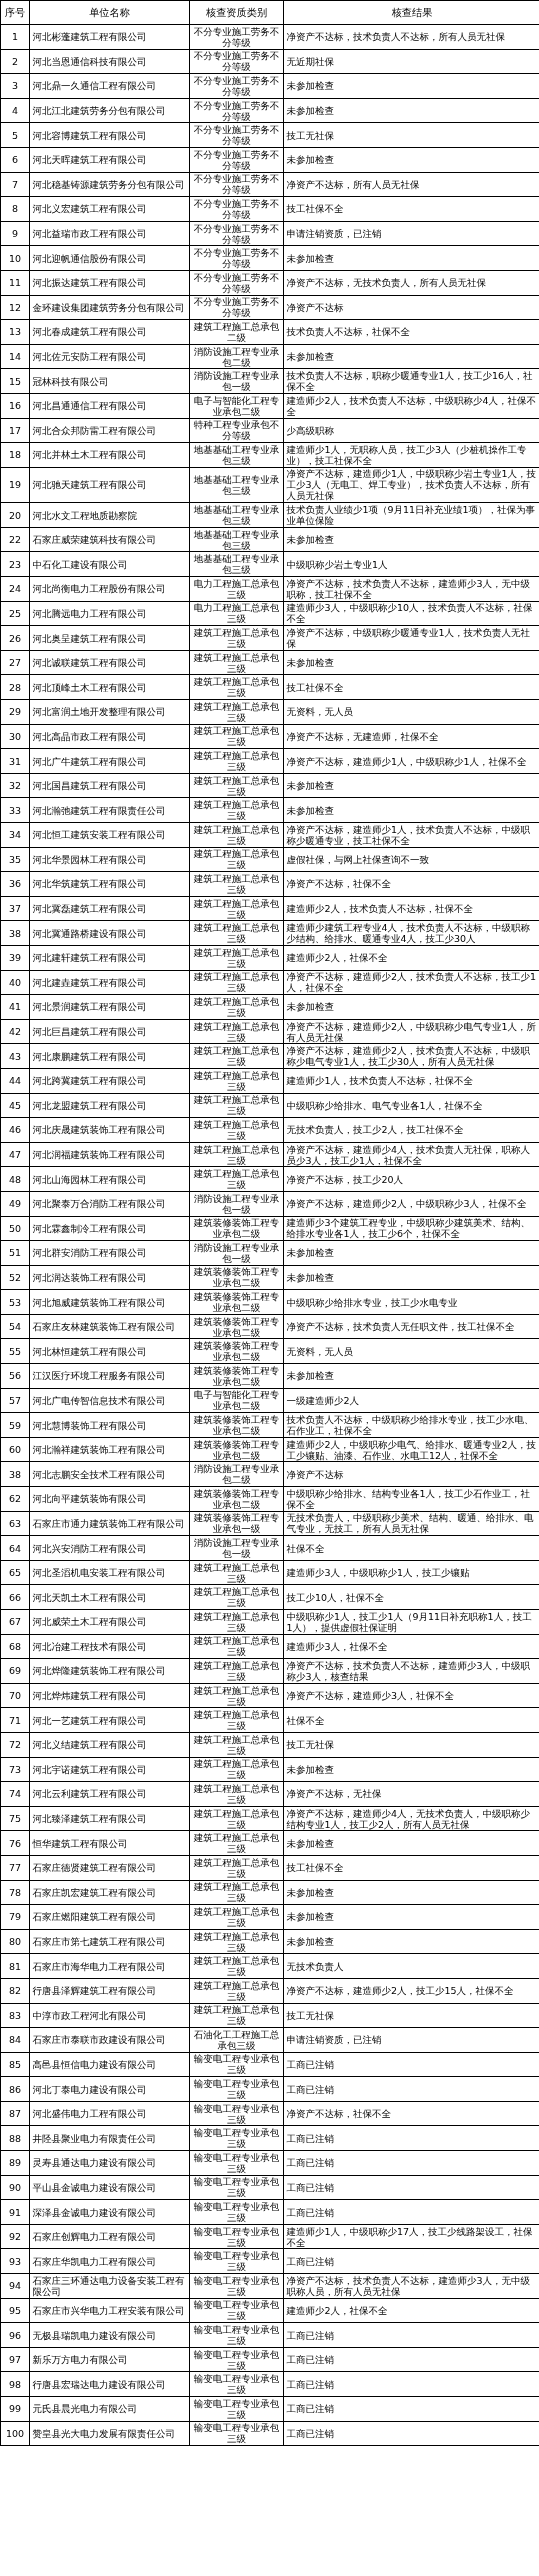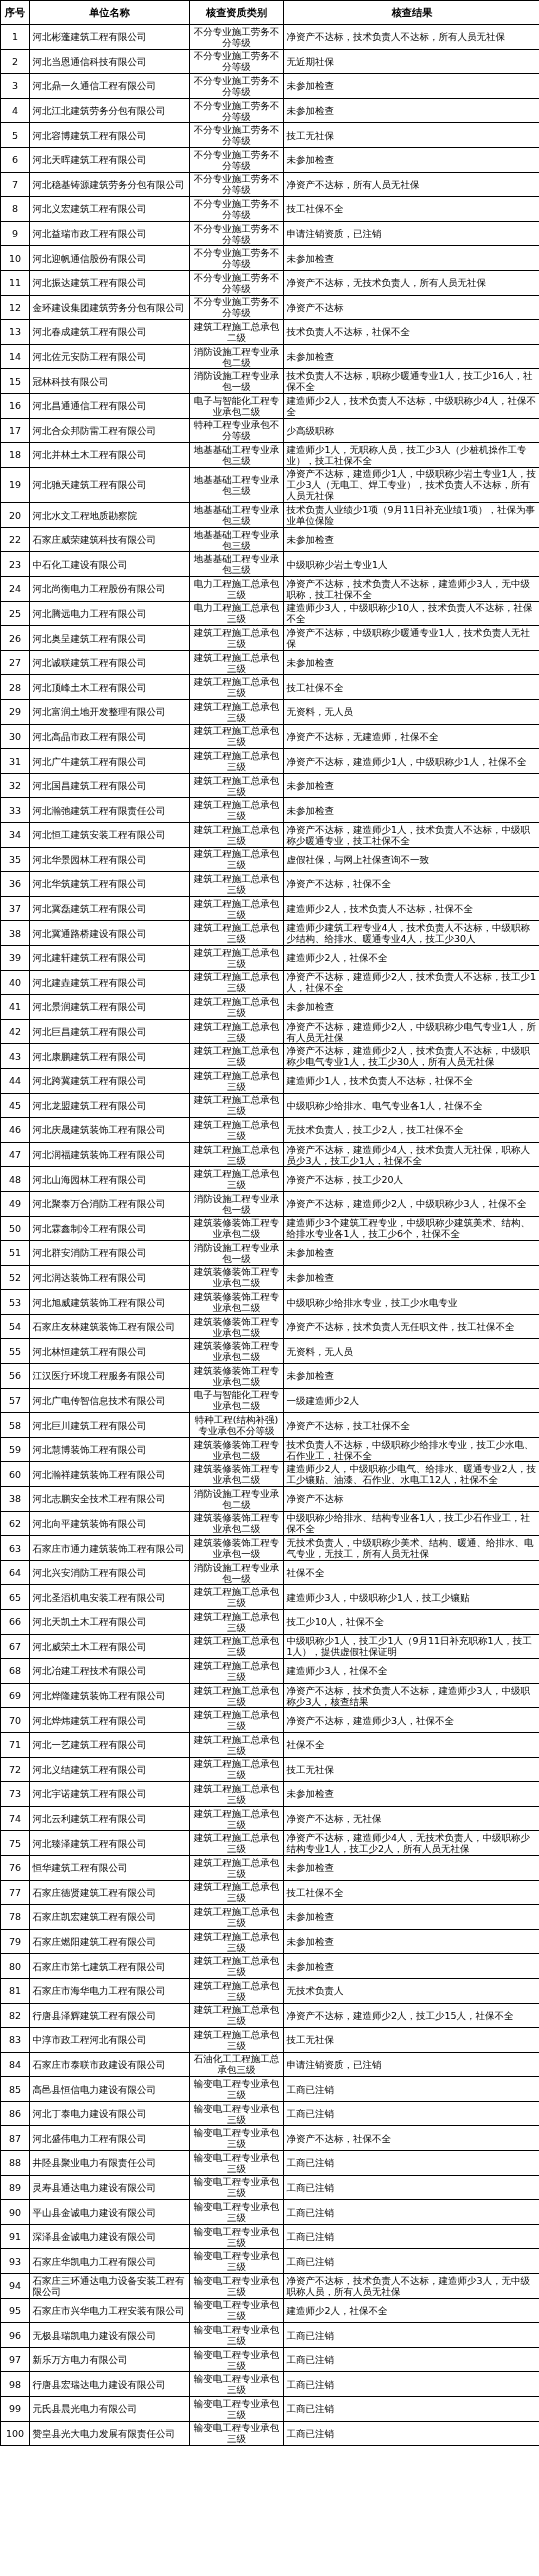--- a/index.html
+++ b/index.html
@@ -20,21 +20,21 @@
   table.check-table th,
   table.check-table td {
     border: 0.8px solid #000000;
     color: #000000;
     box-sizing: border-box;
     overflow: hidden;
     word-break: break-all;
   }
   table.check-table th {
     font-size: 10.2px;
-    font-weight: bold;
+    font-weight: normal;
     text-align: center;
     height: 24px;
     padding: 1.6px;
     line-height: 11.8px;
   }
   table.check-table td {
     font-size: 9.5px;
     line-height: 11px;
     height: 24.4px;
     vertical-align: middle;
@@ -454,26 +454,20 @@
     <td class="c-result">未参加检查</td>
   </tr>
 
   <tr>
     <td class="c-no">57</td>
     <td class="c-name">河北广电传智信息技术有限公司</td>
     <td class="c-cat">电子与智能化工程专业承包二级</td>
     <td class="c-result">一级建造师少2人</td>
   </tr>
 
-  <tr>
-    <td class="c-no">58</td>
-    <td class="c-name">河北巨川建筑工程有限公司</td>
-    <td class="c-cat">特种工程(结构补强)专业承包不分等级</td>
-    <td class="c-result">净资产不达标，技工社保不全</td>
-  </tr>
 
   <tr>
     <td class="c-no">59</td>
     <td class="c-name">河北慧博装饰工程有限公司</td>
     <td class="c-cat">建筑装修装饰工程专业承包二级</td>
     <td class="c-result">技术负责人不达标，中级职称少给排水专业，技工少水电、石作业工，社保不全</td>
   </tr>
 
   <tr>
     <td class="c-no">60</td>
@@ -692,20 +686,26 @@
     <td class="c-result">工商已注销</td>
   </tr>
 
   <tr>
     <td class="c-no">91</td>
     <td class="c-name">深泽县金诚电力建设有限公司</td>
     <td class="c-cat">输变电工程专业承包三级</td>
     <td class="c-result">工商已注销</td>
   </tr>
 
+  <tr>
+    <td class="c-no">92</td>
+    <td class="c-name">石家庄创辉电力工程有限公司</td>
+    <td class="c-cat">输变电工程专业承包三级</td>
+    <td class="c-result">建造师少1人，中级职称少17人，技工少线路架设工，社保不全</td>
+  </tr>
 
   <tr>
     <td class="c-no">93</td>
     <td class="c-name">石家庄华凯电力工程有限公司</td>
     <td class="c-cat">输变电工程专业承包三级</td>
     <td class="c-result">工商已注销</td>
   </tr>
 
   <tr>
     <td class="c-no">94</td>

